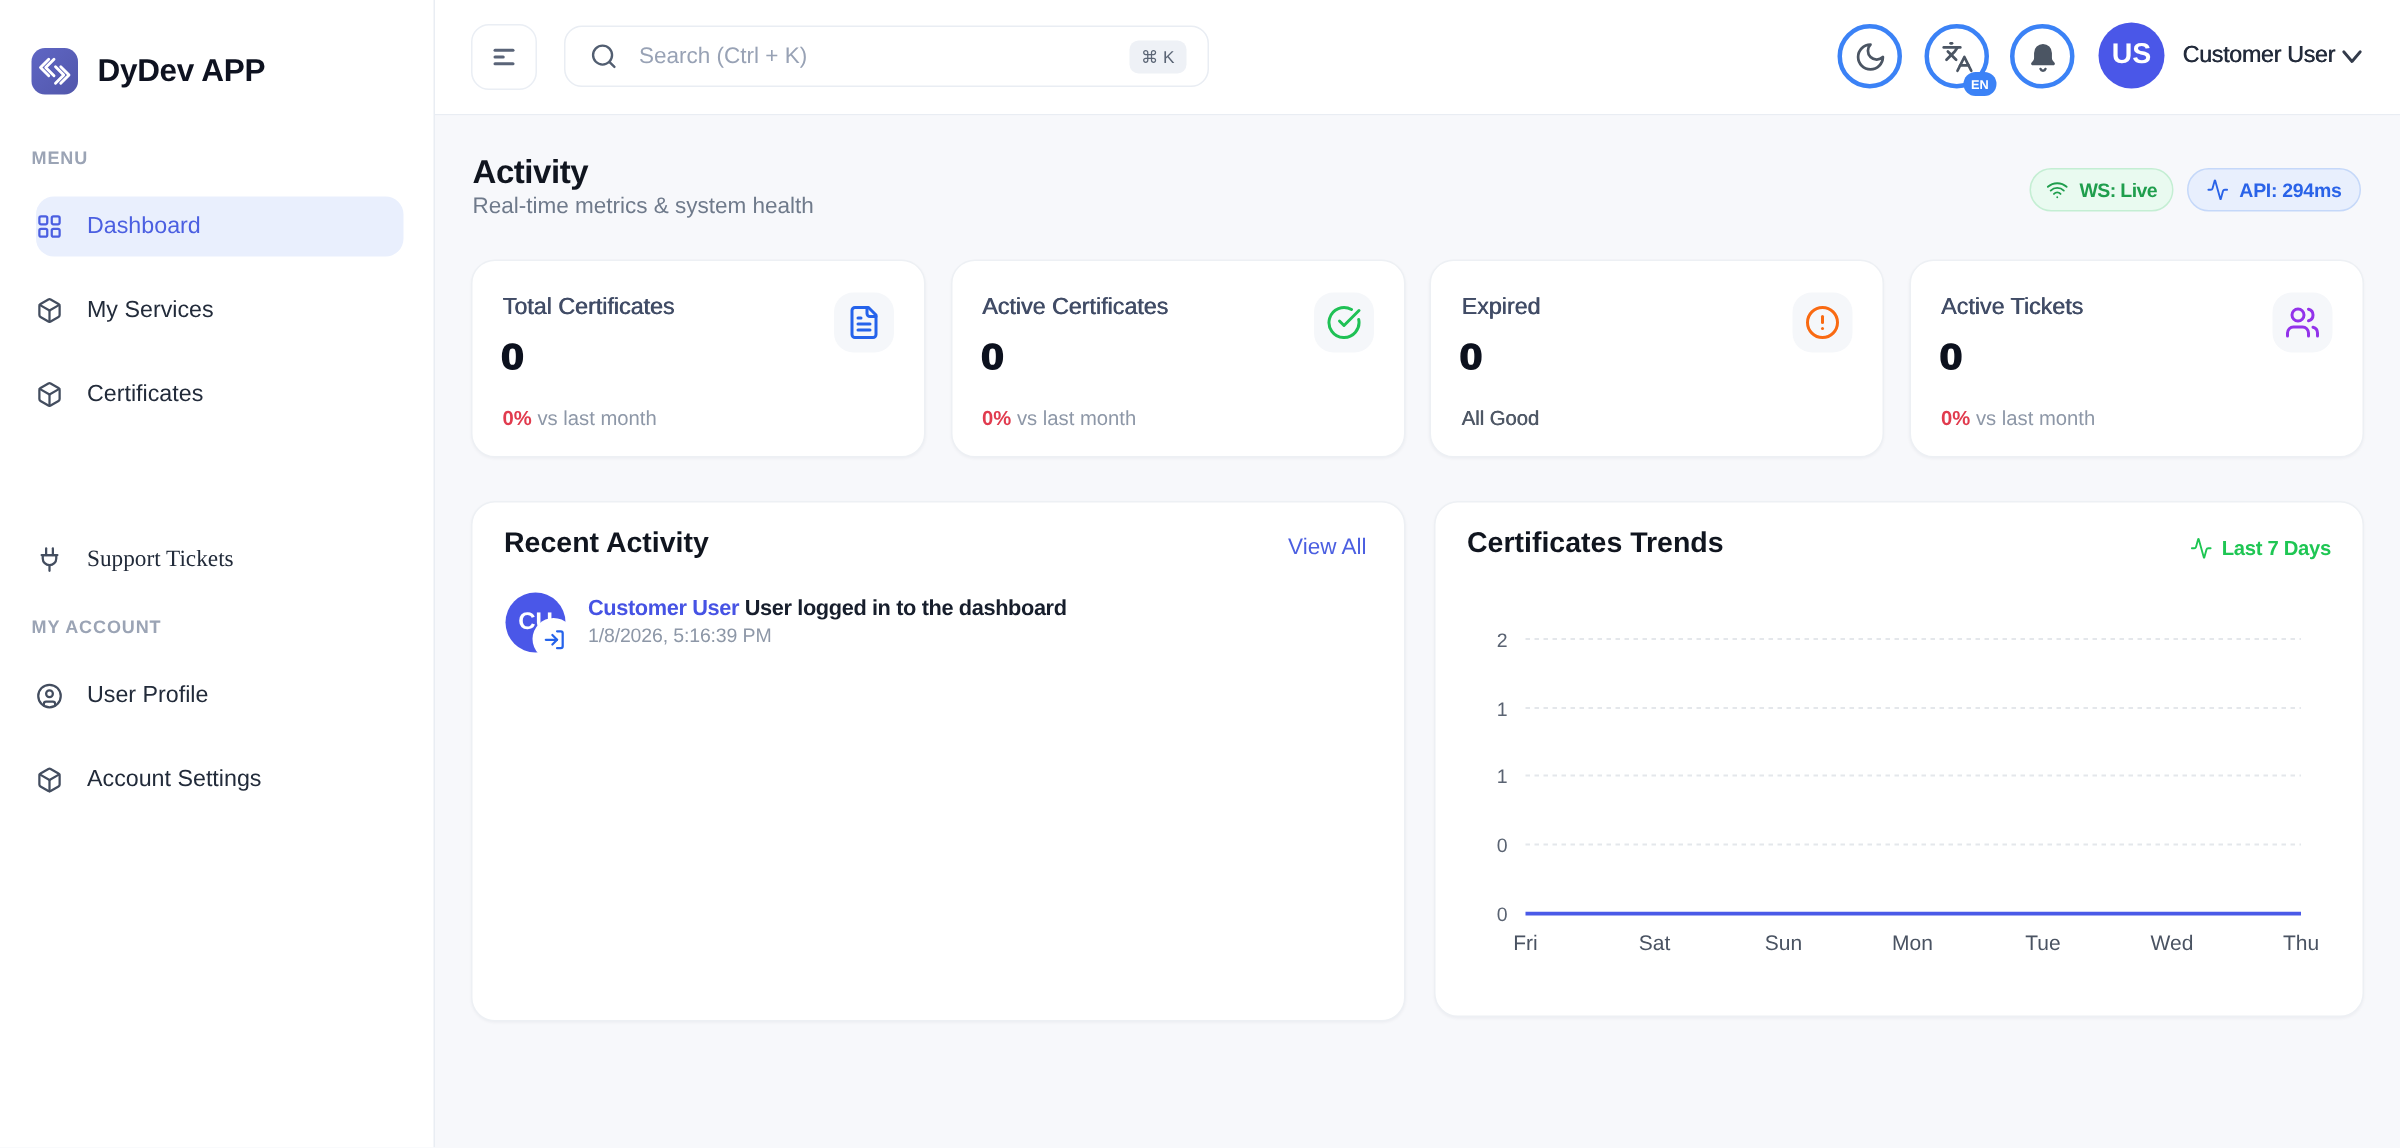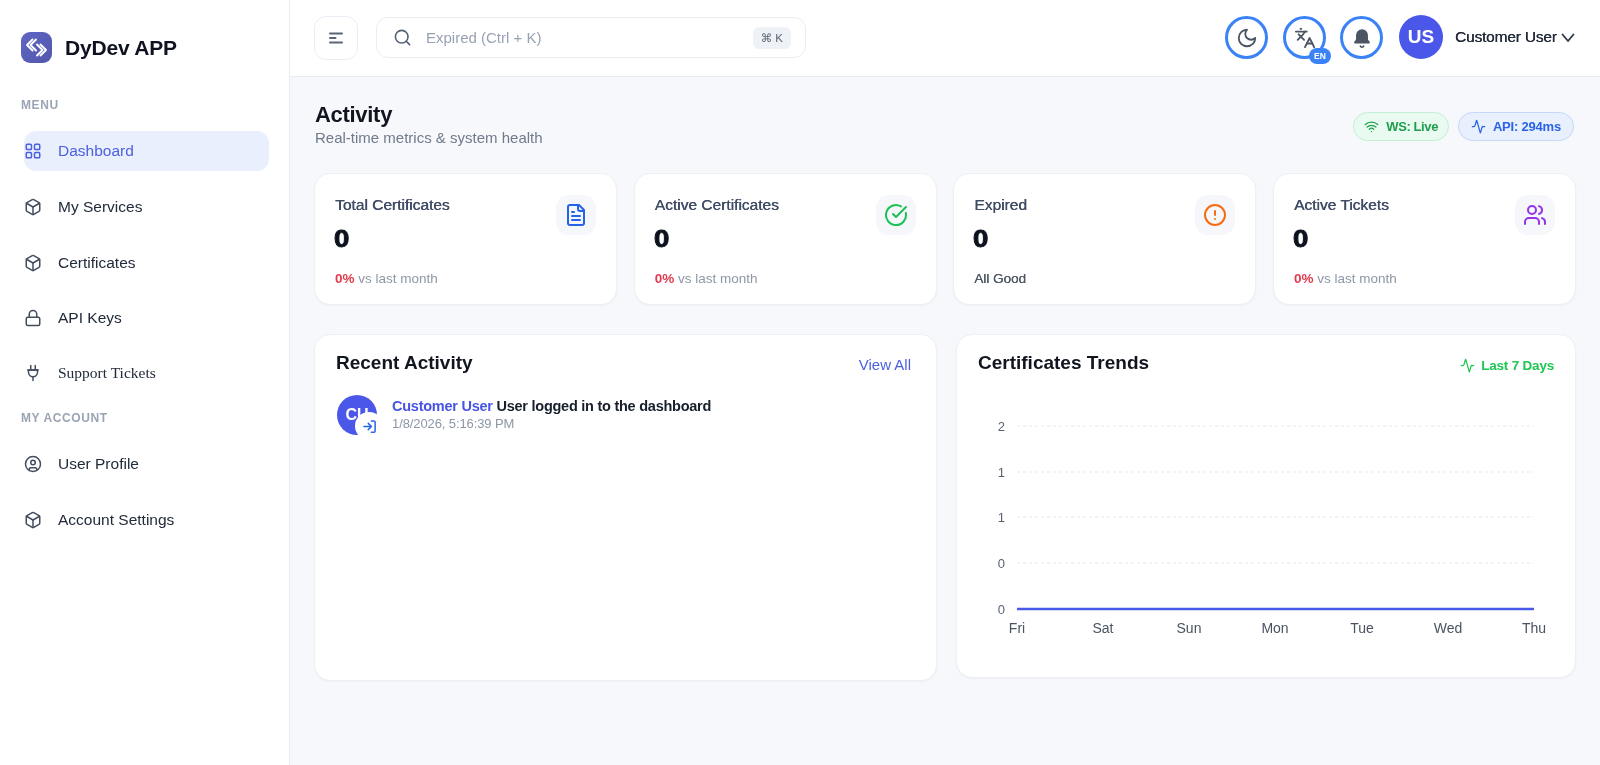--- a/index.html
+++ b/index.html
@@ -83,27 +83,20 @@
     My Services
   </div>
   <div class="nav-item" style="top:243px;">
     <svg width="18" height="18" viewBox="0 0 24 24" fill="none" stroke="#434d5f" stroke-width="2" stroke-linecap="round" stroke-linejoin="round">
         <path d="M21 8a2 2 0 0 0-1-1.73l-7-4a2 2 0 0 0-2 0l-7 4A2 2 0 0 0 3 8v8a2 2 0 0 0 1 1.73l7 4a2 2 0 0 0 2 0l7-4A2 2 0 0 0 21 16Z"></path>
         <path d="m3.3 7 8.7 5 8.7-5"></path>
         <path d="M12 22V12"></path>
       </svg>
     Certificates
   </div>
-  <div class="nav-item" style="top:298px;">
-    <svg width="18" height="18" viewBox="0 0 24 24" fill="none" stroke="#434d5f" stroke-width="2" stroke-linecap="round" stroke-linejoin="round">
-        <rect width="18" height="11" x="3" y="11" rx="2" ry="2"></rect>
-        <path d="M7 11V7a5 5 0 0 1 10 0v4"></path>
-      </svg>
-    API Keys
-  </div>
   <div class="nav-item" style="top:353px;font-family:Liberation Serif, serif;">
     <svg width="18" height="18" viewBox="0 0 24 24" fill="none" stroke="#434d5f" stroke-width="2" stroke-linecap="round" stroke-linejoin="round">
         <path d="M9 2v6"></path>
         <path d="M15 2v6"></path>
         <path d="M12 17v5"></path>
         <path d="M5 8h14"></path>
         <path d="M6 11V8h12v3a6 6 0 1 1-12 0Z"></path>
       </svg>
     Support Tickets
   </div>
@@ -134,21 +127,21 @@
       <rect x="3" y="4.5" width="14" height="2" rx="1" fill="#5a6478"></rect>
       <rect x="3" y="9" width="7.5" height="2" rx="1" fill="#5a6478"></rect>
       <rect x="3" y="13.5" width="14" height="2" rx="1" fill="#5a6478"></rect>
     </svg>
   </div>
   <div class="search">
     <svg width="19" height="19" viewBox="0 0 24 24" fill="none" stroke="#525e71" stroke-width="2" stroke-linecap="round" style="margin-left:16px;">
         <circle cx="11" cy="11" r="8"></circle>
         <path d="m21 21-4.3-4.3"></path>
       </svg>
-    <span class="ph">Expired (Ctrl + K)</span>
+    <span class="ph">Search (Ctrl + K)</span>
     <span class="kbd">⌘ K</span>
   </div>
 
   <div class="hicon" style="left:935px;">
     <svg width="22" height="22" viewBox="0 0 24 24" fill="none" stroke="#4b5563" stroke-width="2" stroke-linecap="round" stroke-linejoin="round">
         <path d="M12 3a6 6 0 0 0 9 9 9 9 0 1 1-9-9Z"></path>
       </svg>
   </div>
   <div class="hicon" style="left:993px;">
     <svg width="22" height="22" viewBox="0 0 24 24" fill="none" stroke="#4b5563" stroke-width="2" stroke-linecap="round" stroke-linejoin="round">

